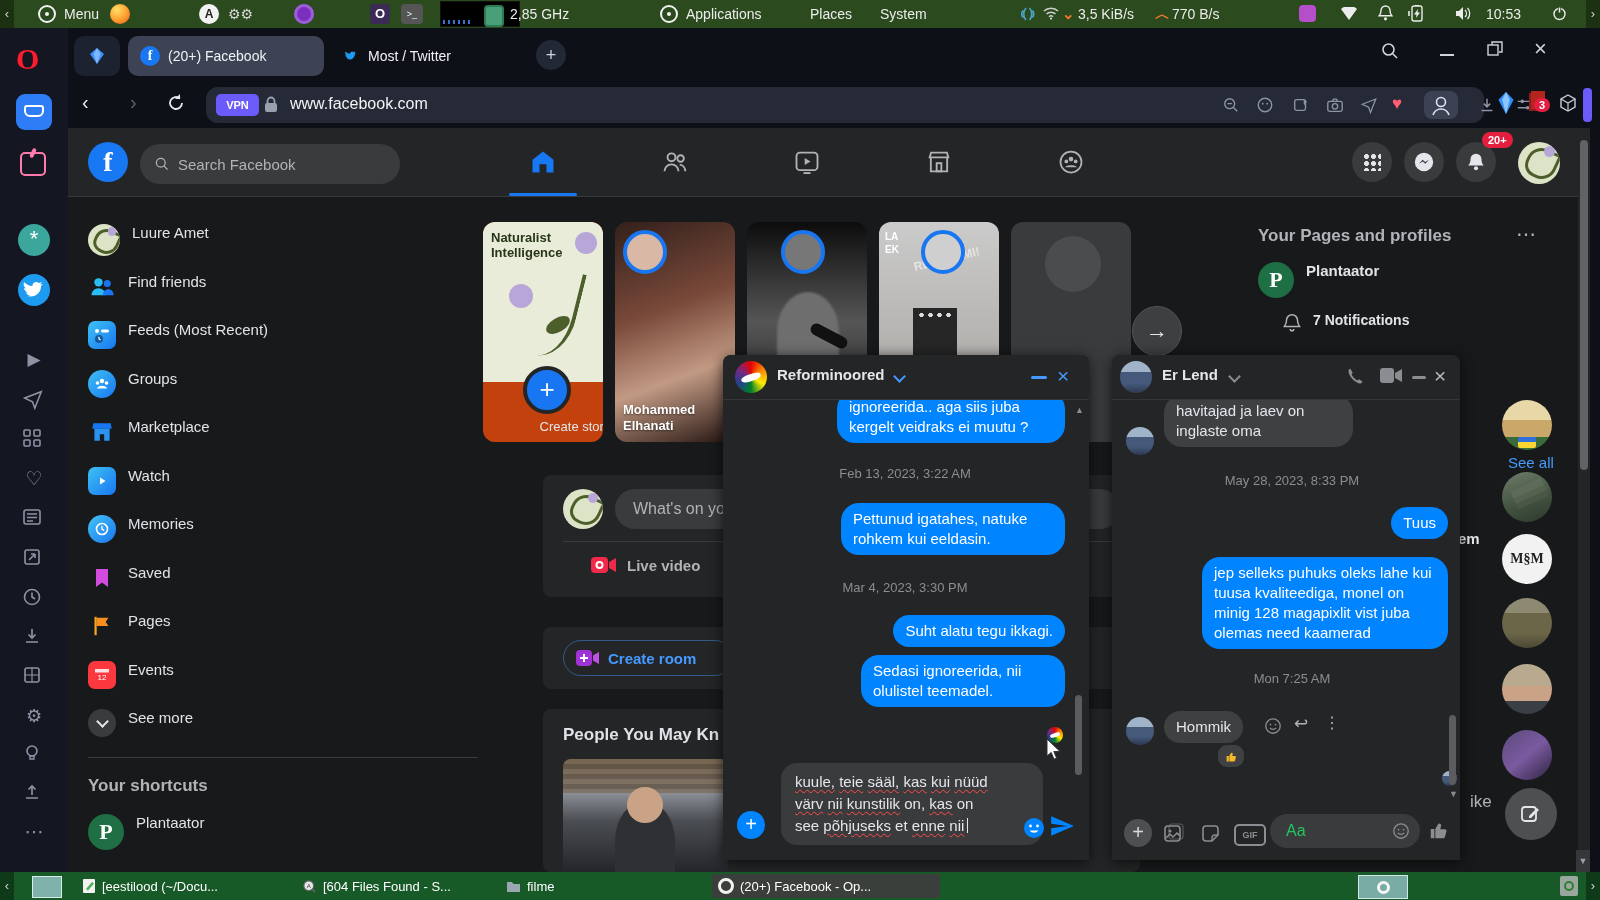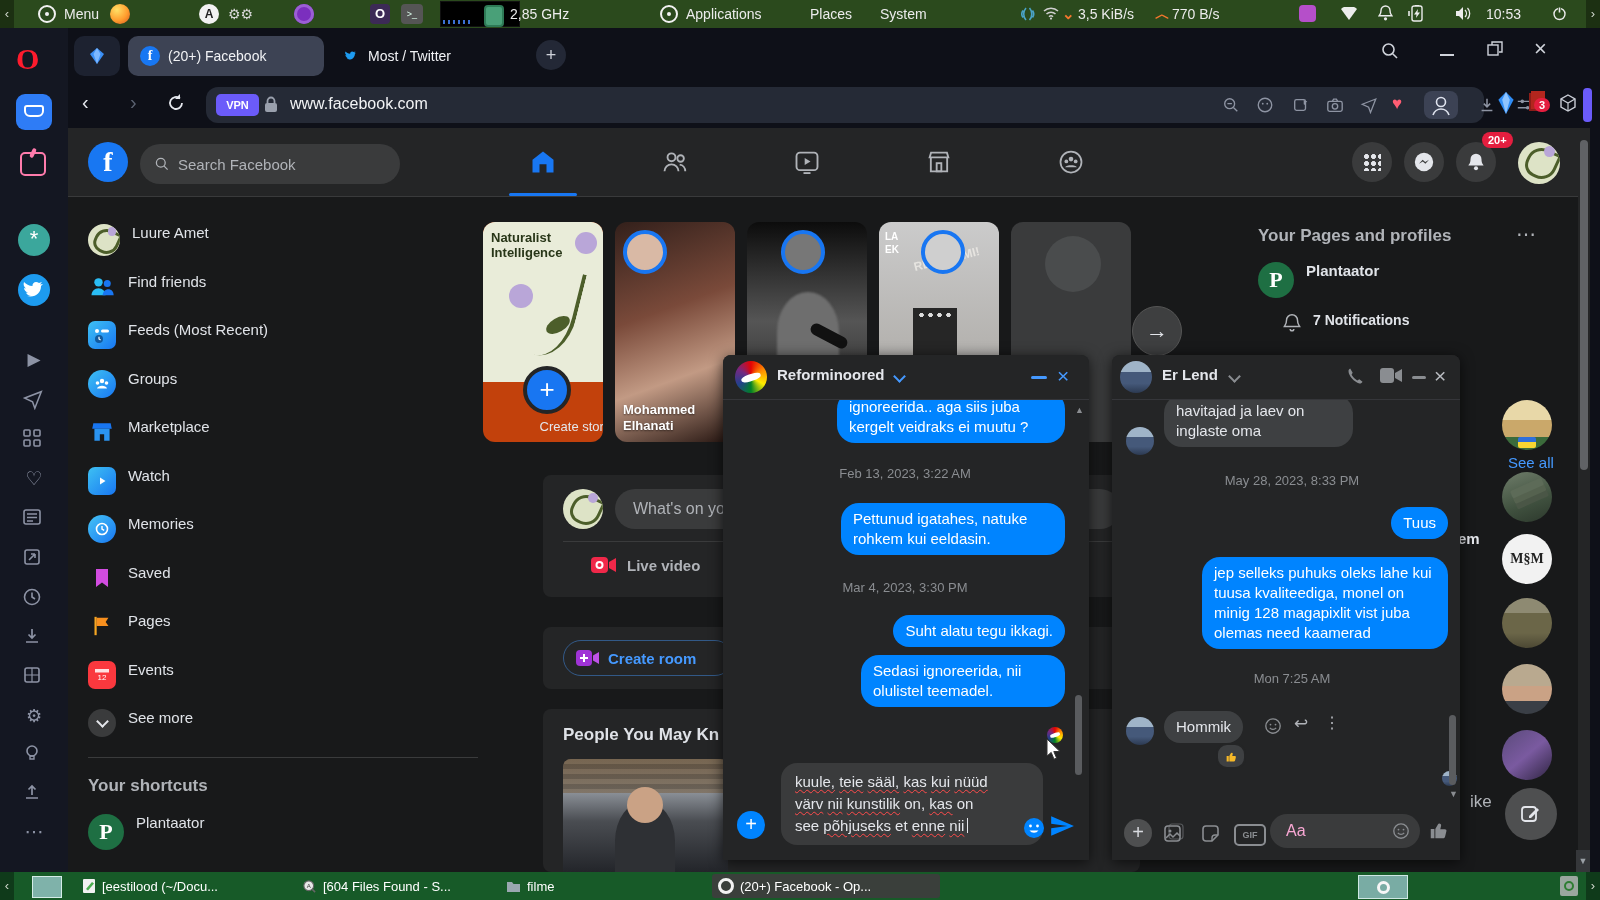--- a/index.html
+++ b/index.html
@@ -729,21 +729,21 @@
           <rect x="6" y="1" width="14" height="15" rx="3" stroke="#8a8d91" stroke-width="1.2" fill="none" opacity=".5"></rect>
         </svg>
       </span>
     <span class="abs" style="left:88px;top:468px;">
         <svg width="21" height="21" viewBox="0 0 21 21">
           <path d="M3 6a3 3 0 0 1 3-3h9a3 3 0 0 1 3 3v6l-6 6H6a3 3 0 0 1-3-3z" stroke="#8a8d91" stroke-width="1.6" fill="none"></path>
           <path d="M12 18v-3a3 3 0 0 1 3-3h3" stroke="#8a8d91" stroke-width="1.4" fill="none"></path>
         </svg>
       </span>
     <div class="abs" style="left:122px;top:469px;width:28px;height:18px;border:2px solid #8a8d91;border-radius:5px;color:#8a8d91;font-size:9px;font-weight:bold;text-align:center;line-height:18px;">GIF</div>
-    <div style="position:absolute;left:158px;top:459px;width:150px;height:34px;background:#3a3b3c;border-radius:17px;color:#f9a8d4;font-size:16px;line-height:34px;padding-left:16px;box-sizing:border-box;">
+    <div style="position:absolute;left:158px;top:459px;width:150px;height:34px;background:#3a3b3c;border-radius:17px;color:#22c55e;font-size:16px;line-height:34px;padding-left:16px;box-sizing:border-box;">
       <span>Aa</span>
       <span class="abs" style="right:10px;top:8px;">
           <svg width="18" height="18" viewBox="0 0 20 20">
             <circle cx="10" cy="10" r="8" stroke="#8a8d91" stroke-width="1.5" fill="none"></circle>
             <circle cx="7.2" cy="8.4" r="1" fill="#8a8d91"></circle>
             <circle cx="12.8" cy="8.4" r="1" fill="#8a8d91"></circle>
             <path d="M6.5 12a4.5 4.5 0 0 0 7 0" stroke="#8a8d91" stroke-width="1.5" fill="none"></path>
           </svg>
         </span>
     </div>

